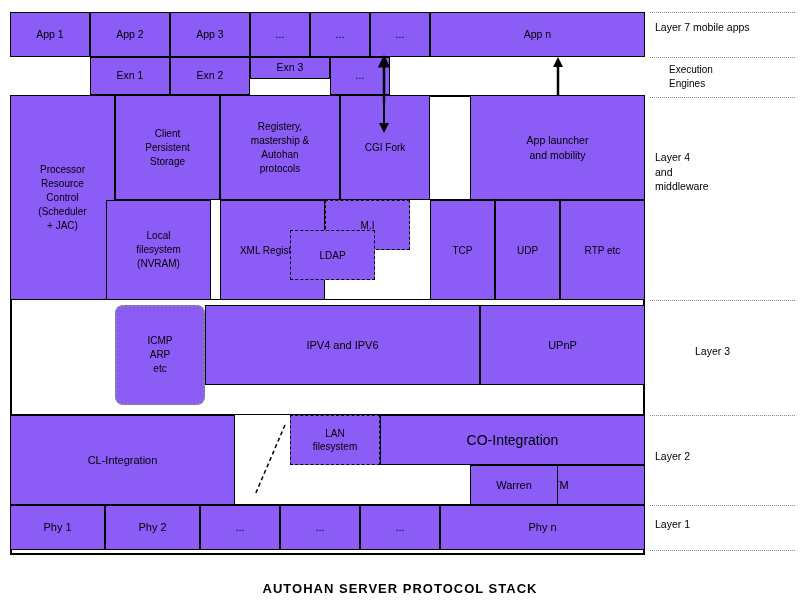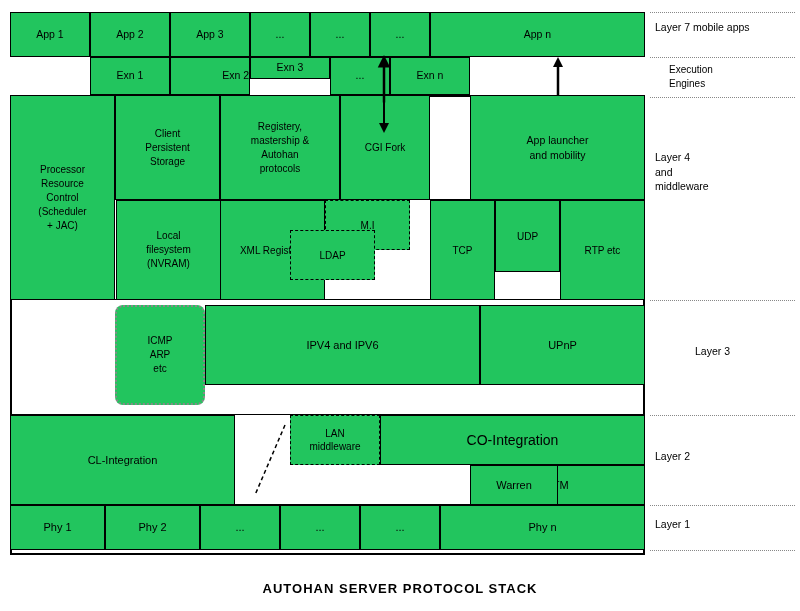--- a/index.html
+++ b/index.html
@@ -14,21 +14,21 @@
 
     
     .box {
       position: absolute;
       border: 1px solid #000;
       display: flex;
       align-items: center;
       justify-content: center;
       font-size: 10.5px;
       text-align: center;
-      background: #22c55e;
+      background: #8b5cf6;
       line-height: 1.3;
     }
 
     .box-dashed {
       border: 1px dashed #000;
     }
 
     .box-dotted {
       border: 2px dotted #888;
       border-radius: 8px;
@@ -57,31 +57,28 @@
   <div class="box" style="left:370px; top:12px; width:60px; height:45px;">
       <span>...</span>
     </div>
   <div class="box" style="left:430px; top:12px; width:215px; height:45px;">
       <span>App n</span>
     </div>
 
   <div class="box" style="left:90px; top:57px; width:80px; height:38px;">
       <span>Exn 1</span>
     </div>
-  <div class="box" style="left:170px; top:57px; width:80px; height:38px;justify-content:flex-end;">
+  <div class="box" style="left:170px; top:57px; width:80px; height:38px;">
       <span>Exn 2</span>
     </div>
   <div class="box" style="left:250px; top:57px; width:80px; height:22px;">
       <span>Exn 3</span>
     </div>
   <div class="box" style="left:330px; top:57px; width:60px; height:38px;">
       <span>...</span>
-    </div>
-  <div class="box" style="left:390px; top:57px; width:80px; height:38px;">
-      <span>Exn n</span>
     </div>
 
   <div style="position:absolute; left:10px; top:95px; width:635px; height:460px; border:2px solid #000;"></div>
 
   <div style="position:absolute; left:10px; top:95px; width:635px; height:105px; border-bottom:1px solid #000; background:transparent;"></div>
 
   <div style="position:absolute; left:10px; top:200px; width:635px; height:100px; border-bottom:1px solid #000; background:transparent;"></div>
 
   <div class="box" style="left:10px; top:95px; width:105px; height:205px; font-size:10px; line-height:1.4;">
     <span style="white-space:pre-line;">Processor
@@ -127,21 +124,21 @@
 and mobility</span>
   </div>
 
   <div style="position:absolute; left:548px; top:57px;">
     <svg width="20" height="40" viewBox="0 0 16 40">
       <line x1="8" y1="38" x2="8" y2="4" stroke="black" stroke-width="2.5"></line>
       <polygon points="8,0 3,10 13,10" fill="black"></polygon>
     </svg>
   </div>
 
-  <div class="box" style="left:116px; top:200px; width:105px; height:100px; font-size:10px; line-height:1.4;">
+  <div class="box" style="left:106px; top:200px; width:105px; height:100px; font-size:10px; line-height:1.4;">
     <span style="white-space:pre-line;">Local
 filesystem
 (NVRAM)</span>
   </div>
 
   <div class="box" style="left:220px; top:200px; width:105px; height:100px; font-size:10px;">
     <span>XML
 Registery</span>
   </div>
 
@@ -150,21 +147,21 @@
   </div>
 
   <div class="box box-dashed" style="left:290px; top:230px; width:85px; height:50px; font-size:10px;text-align:right;">
     <span>LDAP</span>
   </div>
 
   <div class="box" style="left:430px; top:200px; width:65px; height:100px; font-size:10px;">
     <span>TCP</span>
   </div>
 
-  <div class="box" style="left:495px; top:200px; width:65px; height:72px; font-size:10px;">
+  <div class="box" style="left:495px; top:200px; width:65px; height:100px; font-size:10px;">
     <span>UDP</span>
   </div>
 
   <div class="box" style="left:560px; top:200px; width:85px; height:100px; font-size:10px;">
     <span>RTP
 etc</span>
   </div>
 
   <div style="position:absolute; left:10px; top:300px; width:635px; height:115px; border-bottom:1px solid #000;"></div>
 
@@ -189,21 +186,21 @@
   </div>
 
   <div style="position:absolute; left:245px; top:415px;">
     <svg width="50" height="90" viewBox="0 0 50 90">
       <line x1="40" y1="10" x2="10" y2="80" stroke="black" stroke-width="1.5" stroke-dasharray="4,3"></line>
     </svg>
   </div>
 
   <div class="box box-dashed" style="left:290px; top:415px; width:90px; height:50px; font-size:10px; line-height:1.3;">
     <span style="white-space:pre-line;">LAN
-middleware</span>
+filesystem</span>
   </div>
 
   <div class="box" style="left:380px; top:415px; width:265px; height:50px; font-size:14px;align-items:center;">
     <span>CO-Integration</span>
   </div>
 
   <div class="box" style="left:470px; top:465px; width:175px; height:40px; font-size:11px;">
     <span>ATM</span>
   </div>
 

